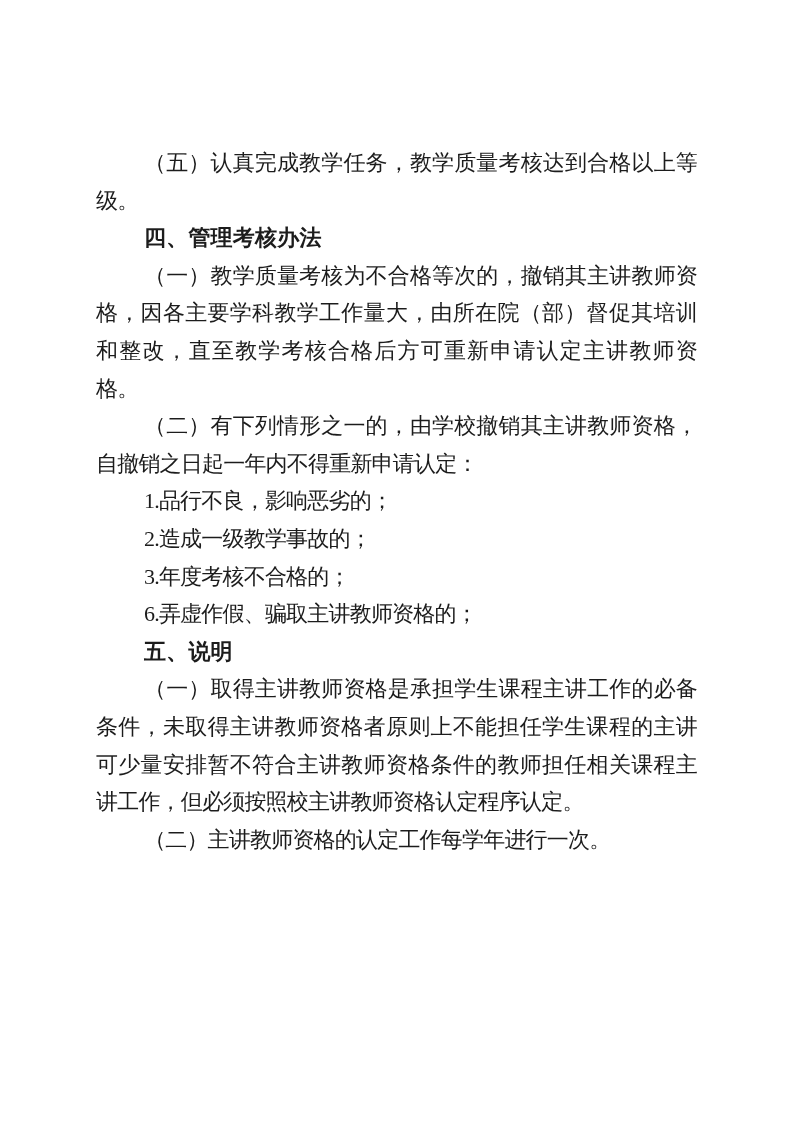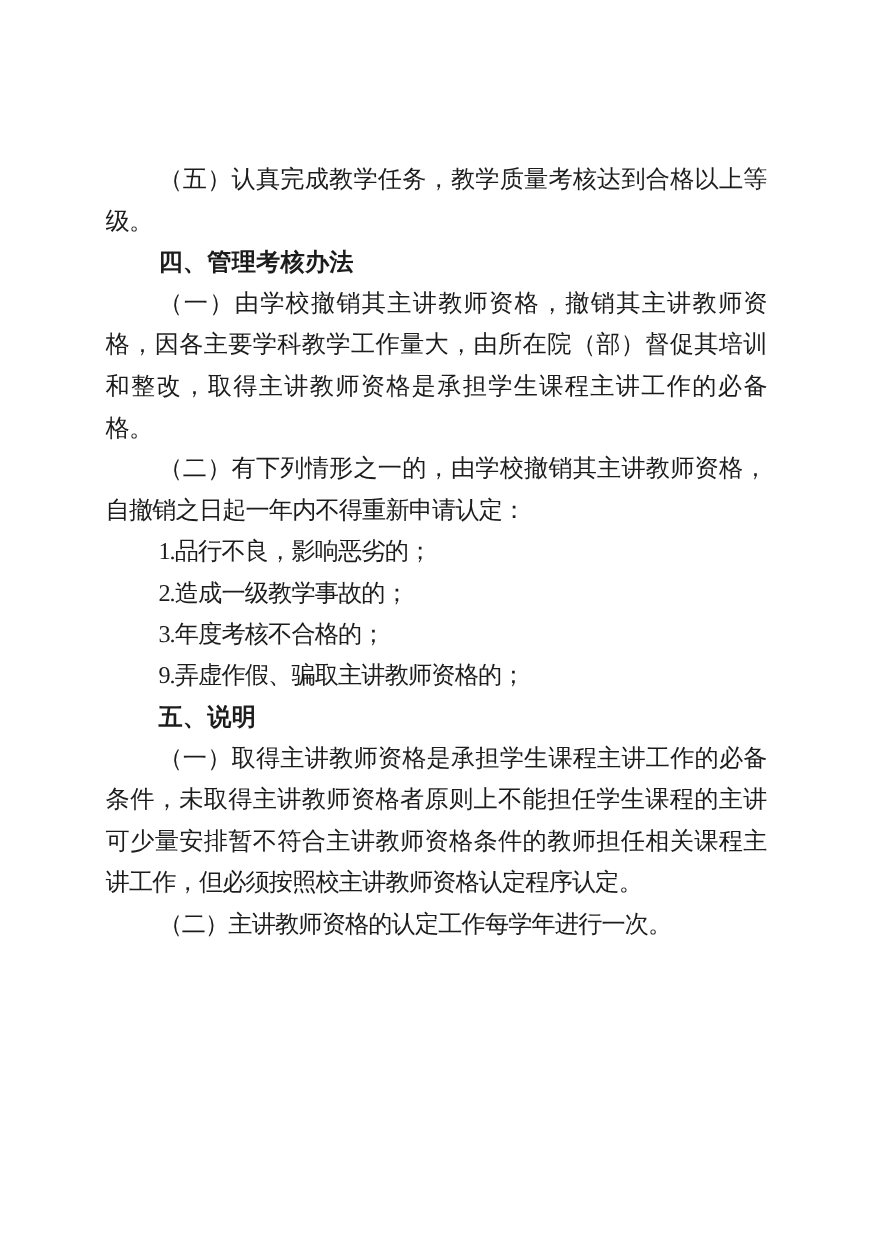--- a/index.html
+++ b/index.html
@@ -51,40 +51,40 @@
 <div class="page">
   <div class="doc-body">
       <div class="block paragraph">
         <div class="line first fill">（五）认真完成教学任务，教学质量考核达到合格以上等</div>
         <div class="line">级。</div>
       </div>
       <div class="block heading">
         <div class="line first">四、管理考核办法</div>
       </div>
       <div class="block paragraph">
-        <div class="line first fill">（一）由学校撤销其主讲教师资格，撤销其主讲教师资</div>
+        <div class="line first fill">（一）教学质量考核为不合格等次的，撤销其主讲教师资</div>
         <div class="line fill">格，因各主要学科教学工作量大，由所在院（部）督促其培训</div>
-        <div class="line fill">和整改，取得主讲教师资格是承担学生课程主讲工作的必备</div>
+        <div class="line fill">和整改，直至教学考核合格后方可重新申请认定主讲教师资</div>
         <div class="line">格。</div>
       </div>
       <div class="block paragraph">
         <div class="line first fill">（二）有下列情形之一的，由学校撤销其主讲教师资格，</div>
         <div class="line">自撤销之日起一年内不得重新申请认定：</div>
       </div>
       <div class="block list-item">
         <div class="line first">1.品行不良，影响恶劣的；</div>
       </div>
       <div class="block list-item">
         <div class="line first">2.造成一级教学事故的；</div>
       </div>
       <div class="block list-item">
         <div class="line first">3.年度考核不合格的；</div>
       </div>
       <div class="block list-item">
-        <div class="line first">9.弄虚作假、骗取主讲教师资格的；</div>
+        <div class="line first">6.弄虚作假、骗取主讲教师资格的；</div>
       </div>
       <div class="block heading">
         <div class="line first">五、说明</div>
       </div>
       <div class="block paragraph">
         <div class="line first fill">（一）取得主讲教师资格是承担学生课程主讲工作的必备</div>
         <div class="line fill">条件，未取得主讲教师资格者原则上不能担任学生课程的主讲</div>
       </div>
       <div class="block paragraph">
         <div class="line fill">可少量安排暂不符合主讲教师资格条件的教师担任相关课程主</div>

